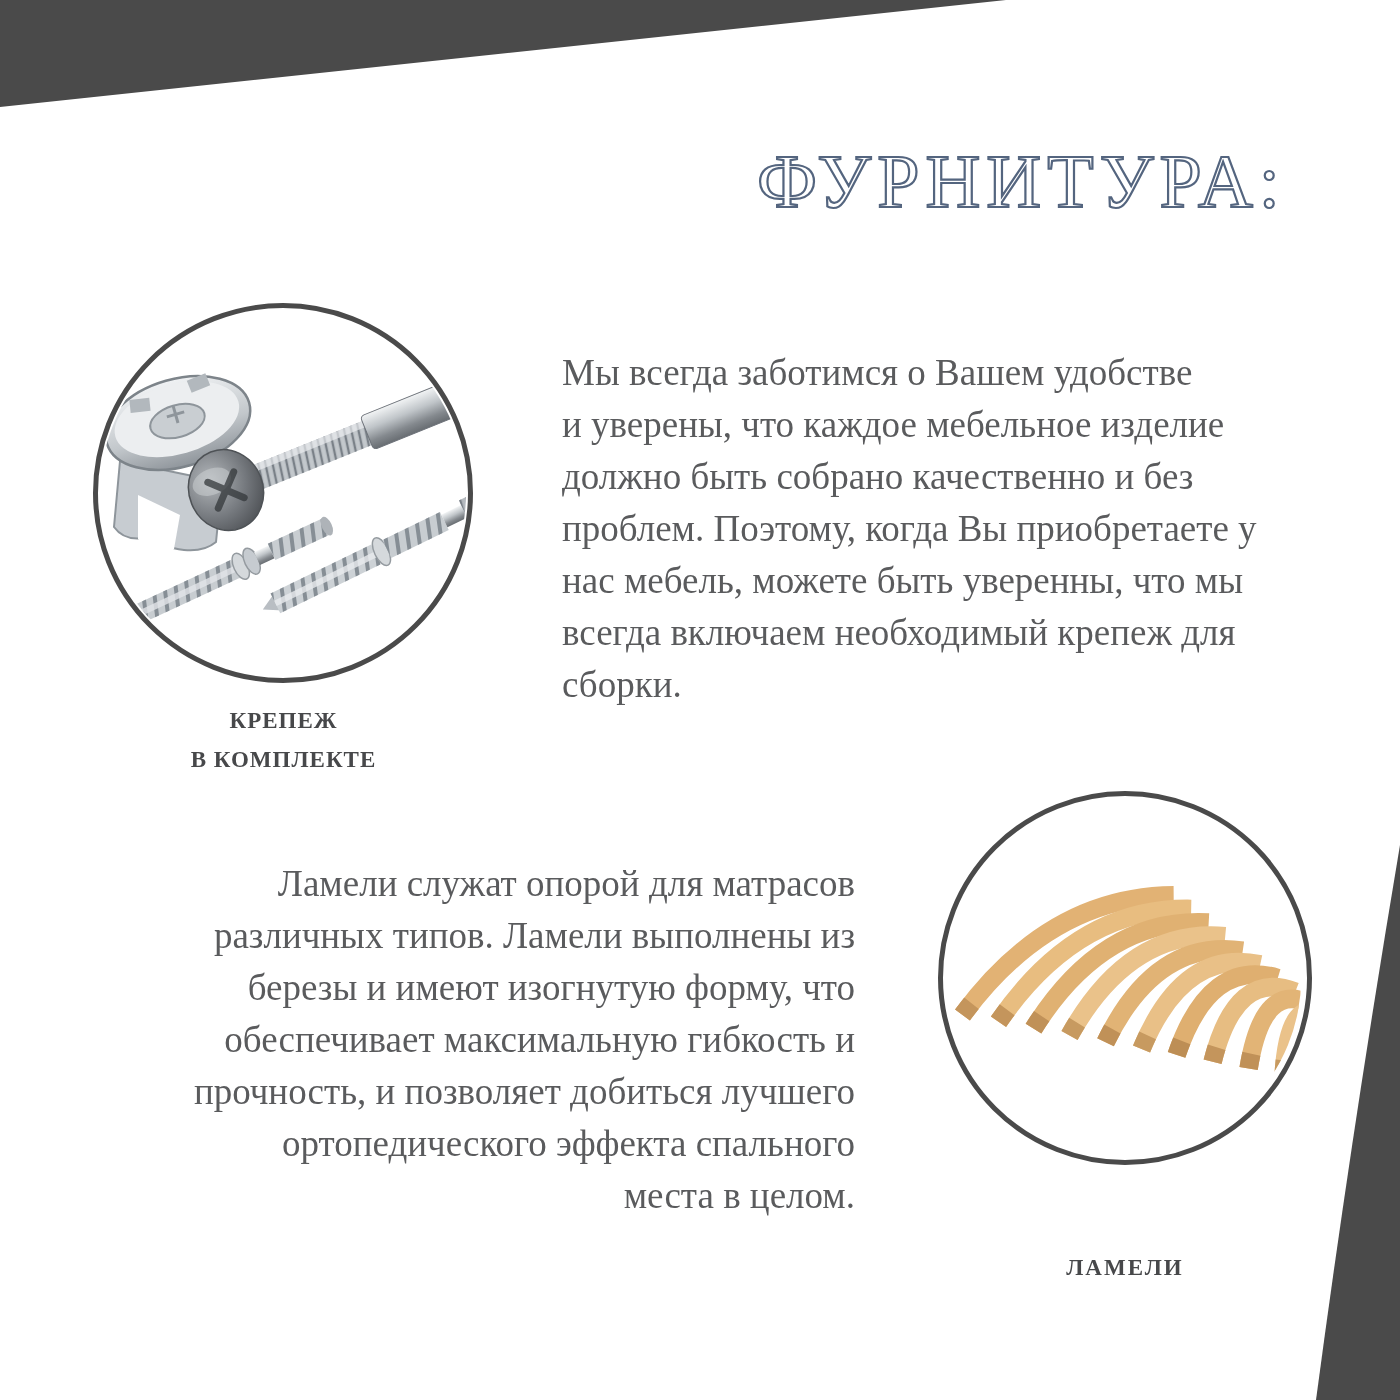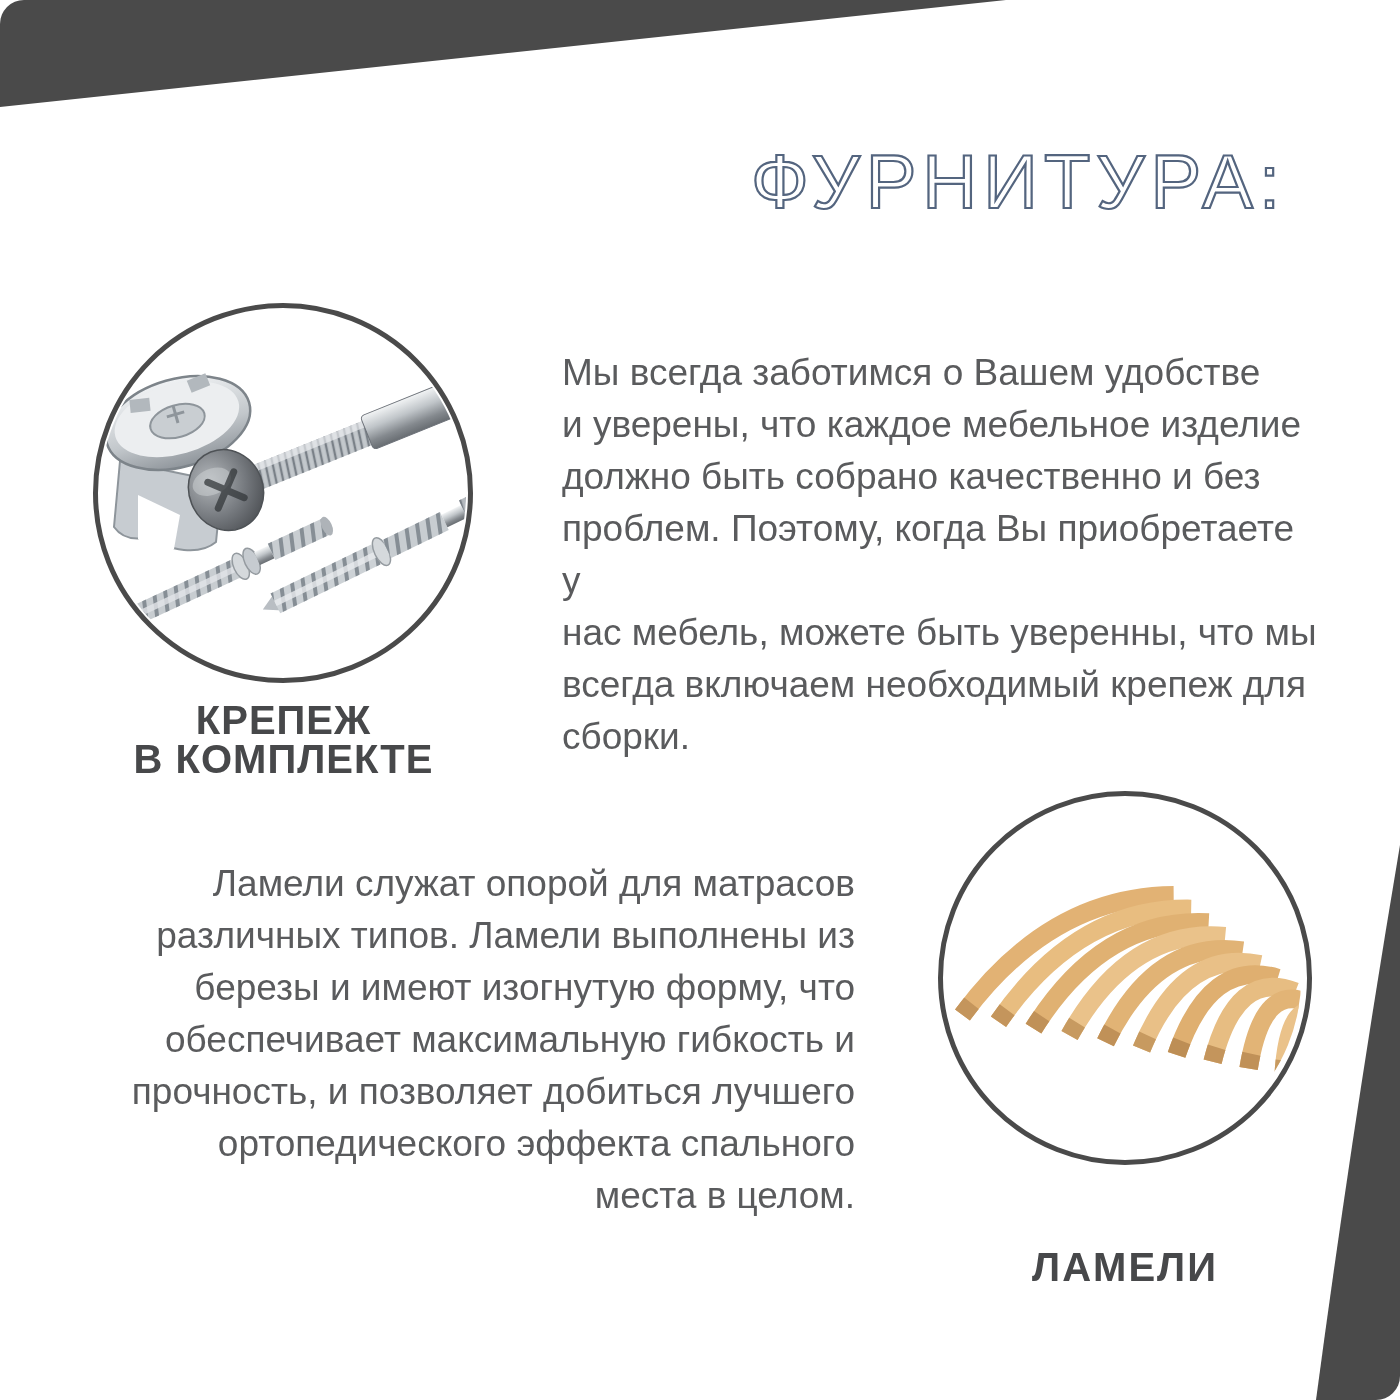--- a/index.html
+++ b/index.html
@@ -1,39 +1,39 @@
 <!DOCTYPE html>
 <html lang="ru"><head>
 <meta charset="utf-8">
 <style>
   html,body{margin:0;padding:0;background:#ffffff;}
   .canvas{
     position:relative;width:1400px;height:1400px;background:#ffffff;overflow:hidden;
-    font-family:Liberation Sans, sans-serif;color:#5a5b5d;border-radius:24px;
+    font-family:Liberation Serif, serif;color:#5a5b5d;
   }
   .bands{position:absolute;left:0;top:0;width:1400px;height:1400px;}
   .page-title{
     position:absolute;top:138px;right:114px;
     font-size:76px;font-weight:400;letter-spacing:6px;
     color:transparent;-webkit-text-stroke:2.2px #54657f;
     white-space:nowrap;
   }
   @supports not (-webkit-text-stroke: 1px #000){
     .page-title{color:#54657f;}
   }
   .circle{
     position:absolute;box-sizing:border-box;border:5px solid #4a4a4a;border-radius:50%;
     background:#ffffff;overflow:hidden;
   }
   .circle svg{display:block;width:100%;height:100%;}
   .circle-fasteners{left:93px;top:303px;width:380px;height:380px;}
   .circle-slats{left:938px;top:791px;width:374px;height:374px;}
   .caption{
     position:absolute;text-align:center;font-weight:bold;color:#47484a;
-    font-size:40px;line-height:39px;letter-spacing:1px;white-space:pre-line;
+    font-size:23px;line-height:39px;letter-spacing:1px;white-space:pre-line;
   }
   .caption-fasteners{left:96px;top:701px;width:375px;}
   .caption-slats{left:938px;top:1248px;width:374px;letter-spacing:2px;}
   .para{
     position:absolute;font-size:37px;line-height:52px;color:#5a5b5d;
     white-space:pre-line;
   }
   .para-fasteners{left:562px;top:347px;width:760px;text-align:left;}
   .para-slats{left:110px;top:858px;width:745px;text-align:right;}
 </style>

